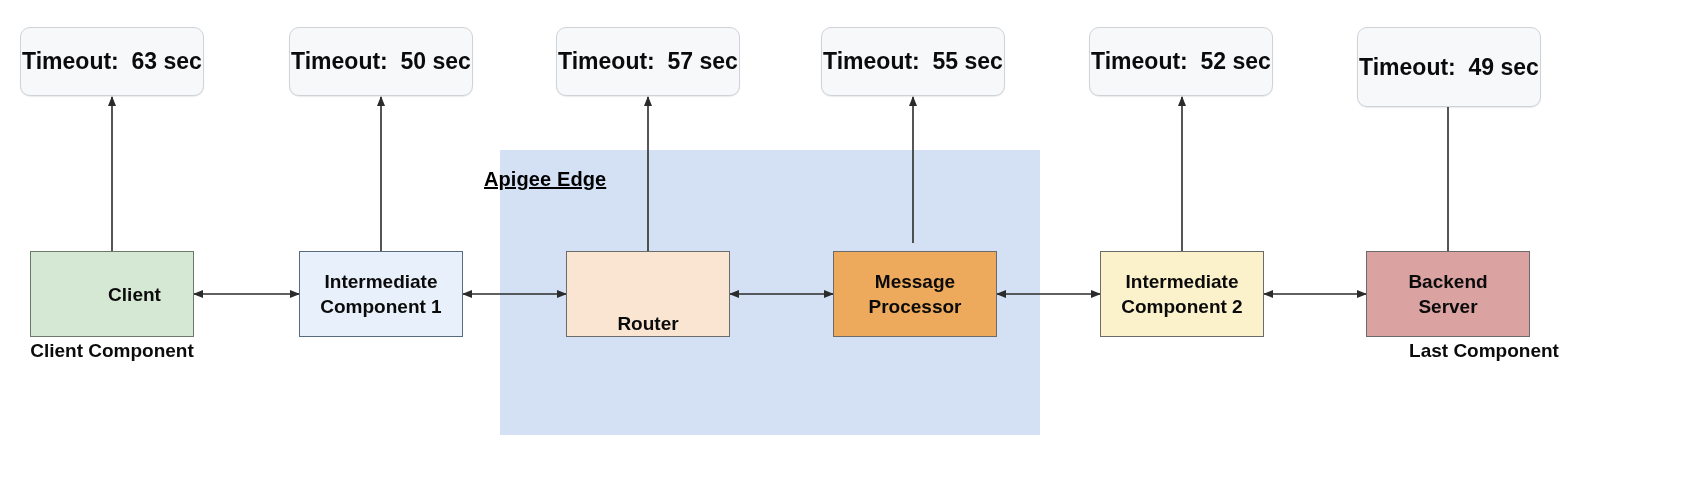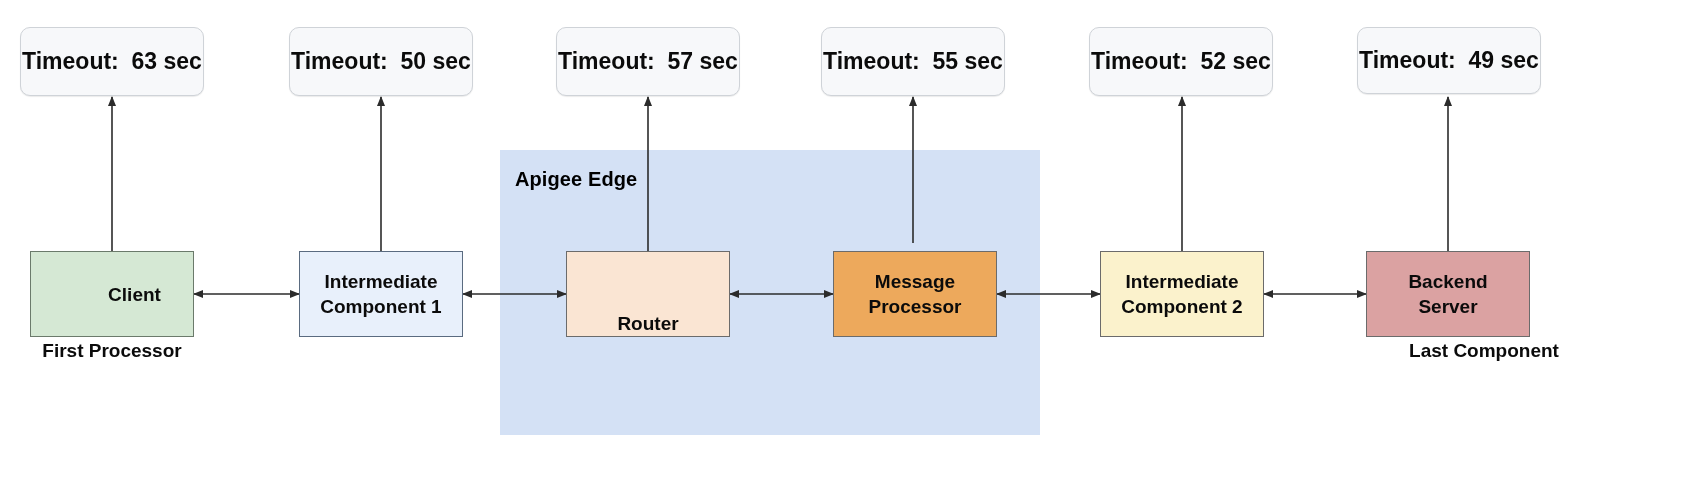--- a/index.html
+++ b/index.html
@@ -79,21 +79,21 @@
     width:1696px;height:496px;
     pointer-events:none;
   }
 </style>
 </head>
 <body>
 
 <div id="canvas">
 
   <div class="group-box" id="group-box" style="left: 500px; top: 150px; width: 540px; height: 285px; background: rgb(212, 225, 245);"></div>
-  <div class="group-label" id="group-label" style="left: 515px; top: 168px;">Apigee Edge</div>
+  <div class="group-label" id="group-label" style="left: 484px; top: 168px; text-decoration: underline;">Apigee Edge</div>
 
   <svg id="wires">
     <defs>
       <marker id="ah" markerWidth="10" markerHeight="10" refX="9" refY="4" orient="auto" markerUnits="userSpaceOnUse">
         <path d="M0,0 L10,4 L0,8 z" fill="#2b2b2b"></path>
       </marker>
       <marker id="ahr" markerWidth="10" markerHeight="10" refX="1" refY="4" orient="auto" markerUnits="userSpaceOnUse">
         <path d="M10,0 L0,4 L10,8 z" fill="#2b2b2b"></path>
       </marker>
     </defs>
@@ -121,21 +121,21 @@
       </div>
       <div class="timeout-box" style="left: 556px; top: 27px; width: 184px; height: 69px;">
         <span>Timeout:  57 sec</span>
       </div>
       <div class="timeout-box" style="left: 821px; top: 27px; width: 184px; height: 69px;">
         <span>Timeout:  55 sec</span>
       </div>
       <div class="timeout-box" style="left: 1089px; top: 27px; width: 184px; height: 69px;">
         <span>Timeout:  52 sec</span>
       </div>
-      <div class="timeout-box" style="left: 1357px; top: 27px; width: 184px; height: 67px;">
+      <div class="timeout-box" style="left: 1357px; top: 27px; width: 184px; height: 80px;">
         <span>Timeout:  49 sec</span>
       </div>
     </div>
 
   <div id="node-layer">
       <div class="node" style="left: 30px; top: 251px; width: 164px; height: 86px; background: rgb(213, 232, 212); border-color: rgb(107, 122, 107); padding-left: 45px;">
         <span>Client</span>
       </div>
       <div class="node" style="left: 299px; top: 251px; width: 164px; height: 86px; background: rgb(232, 240, 251); border-color: rgb(90, 107, 128);">
         <span>Intermediate
@@ -152,17 +152,17 @@
         <span>Intermediate
 Component 2</span>
       </div>
       <div class="node" style="left: 1366px; top: 251px; width: 164px; height: 86px; background: rgb(219, 162, 162); border-color: rgb(107, 107, 107);">
         <span>Backend
 Server</span>
       </div>
     </div>
 
   <div id="caption-layer">
-      <div class="caption" style="left: 30px; top: 340px; width: 164px;">First Processor</div>
+      <div class="caption" style="left: 30px; top: 340px; width: 164px;">Client Component</div>
       <div class="caption" style="left: 1366px; top: 340px; width: 164px; margin-left: 36px;">Last Component</div>
     </div>
 
 </div>
 
 </body></html>

